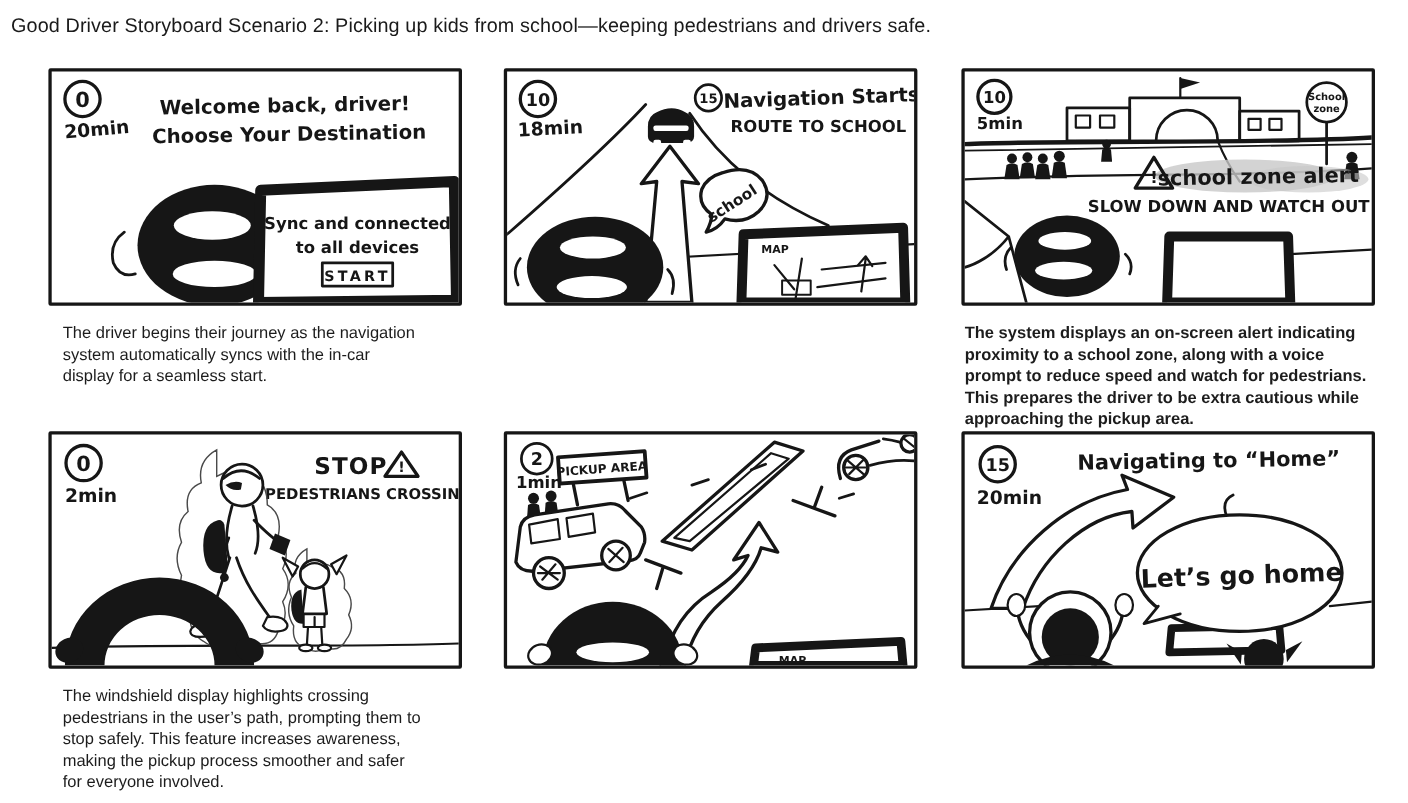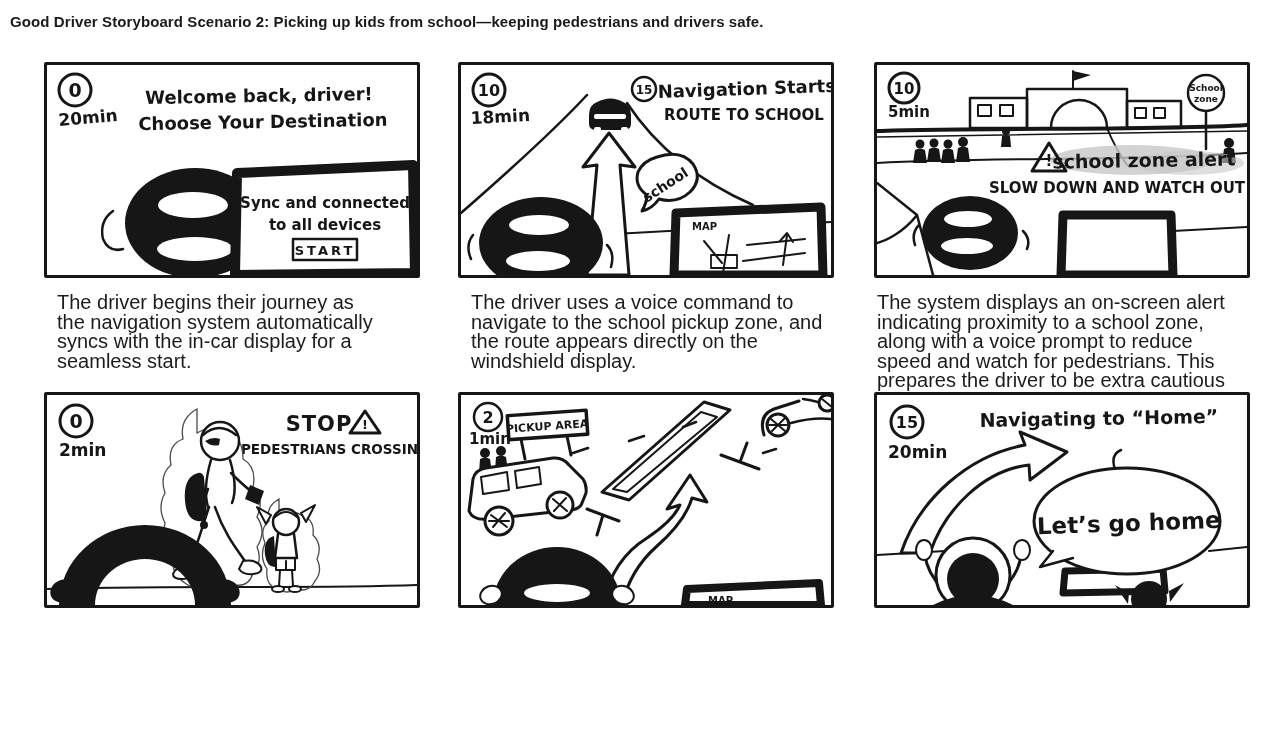--- a/index.html
+++ b/index.html
@@ -1,28 +1,28 @@
 <!DOCTYPE html>
 <html><head>
 <meta charset="utf-8">
 <style>
   html,body{margin:0;padding:0;background:#fff;}
   body{width:1280px;height:730px;position:relative;overflow:hidden;
        font-family:"Liberation Sans",sans-serif;color:#1a1a1a;}
-  .page-title{position:absolute;left:10px;top:13px;font-size:15px;font-weight:bold;
+  .page-title{position:absolute;left:10px;top:13px;font-size:18px;font-weight:normal;
        letter-spacing:.1px;white-space:nowrap;}
   .cell{position:absolute;width:378px;}
   .c1{left:44px;} .c2{left:458px;} .c3{left:874px;}
   .r1{top:62px;} .r2{top:392px;}
   .frame{width:370px;height:210px;border:3px solid #161616;border-radius:2px;background:#fff;}
   .frame svg{display:block;width:100%;height:100%;}
-  .caption{margin-top:15px;font-size:20px;line-height:19.5px;color:#1c1c1c;}
+  .caption{margin-top:15px;font-size:15px;line-height:19.5px;color:#1c1c1c;}
   .pad-a{padding-left:13px;width:330px;}
   .pad-b{padding-left:13px;width:352px;}
-  .pad-c{padding-left:3px;width:372px;}
+  .pad-c{padding-left:3px;width:372px;font-weight:bold;}
   
   .sk{fill:none;stroke:#161616;stroke-linecap:round;stroke-linejoin:round;}
   .fw{fill:#fff;stroke:#161616;stroke-linecap:round;stroke-linejoin:round;}
   .fk{fill:#161616;stroke:none;}
   .wh{fill:#fff;stroke:none;}
   .gl{fill:none;stroke:#4a4a4a;stroke-width:1.3;stroke-linecap:round;}
   .gray{fill:#c8c8c8;stroke:none;}
   text.hw{font-family:"DejaVu Sans",sans-serif;font-weight:700;fill:#161616;}
 </style>
 </head>
@@ -99,21 +99,20 @@
 
       <g>
         <polygon points="215,148 360,142 362,210 213,210" class="fw" stroke-width="9"></polygon>
         <text x="231" y="165" class="hw" font-size="10">MAP</text>
         <path d="M243,176 l18,22 M268,170 l-6,38 M282,196 l62,-8 M286,180 l58,-6" class="sk" stroke-width="2"></path>
         <path d="M322,200 L326,170 M319,176 L326,168 L332,177" class="sk" stroke-width="2"></path>
         <rect x="250" y="190" width="26" height="13" class="sk" stroke-width="1.8"></rect>
       </g>
     </svg>
   </div>
-  <figcaption class="caption pad-b">The driver uses a voice command to navigate to the school pickup zone, and the route appears directly on the windshield display.</figcaption>
 </figure>
 
 <figure class="cell c3 r1" style="margin:0">
   <div class="frame">
     <svg viewBox="0 0 370 210">
       <circle cx="27" cy="23" r="15" class="sk" stroke-width="3"></circle>
       <text x="27" y="29" class="hw" font-size="15" text-anchor="middle">10</text>
       <text x="11" y="52" class="hw" font-size="15">5min</text>
 
       <g>
@@ -221,20 +220,21 @@
         <ellipse cx="248" cy="194" rx="6" ry="3" class="fw" stroke-width="2"></ellipse>
       </g>
 
       <g>
         <path d="M12,210 A86,80 0 0 1 184,210 L148,210 A50,46 0 0 0 48,210 z" class="fk"></path>
         <ellipse cx="16" cy="196" rx="13" ry="11" class="fk" transform="rotate(-25 16 196)"></ellipse>
         <ellipse cx="180" cy="196" rx="13" ry="11" class="fk" transform="rotate(25 180 196)"></ellipse>
       </g>
     </svg>
   </div>
+  <figcaption class="caption pad-a">The windshield display highlights crossing pedestrians in the user’s path, prompting them to stop safely. This feature increases awareness, making the pickup process smoother and safer for everyone involved.</figcaption>
 </figure>
 
 <figure class="cell c2 r2" style="margin:0">
   <div class="frame">
     <svg viewBox="0 0 370 210">
       <circle cx="27" cy="22" r="14" class="sk" stroke-width="2.5"></circle>
       <text x="27" y="28" class="hw" font-size="16" text-anchor="middle">2</text>
       <text x="8" y="49" class="hw" font-size="15">1min</text>
 
       <g>

